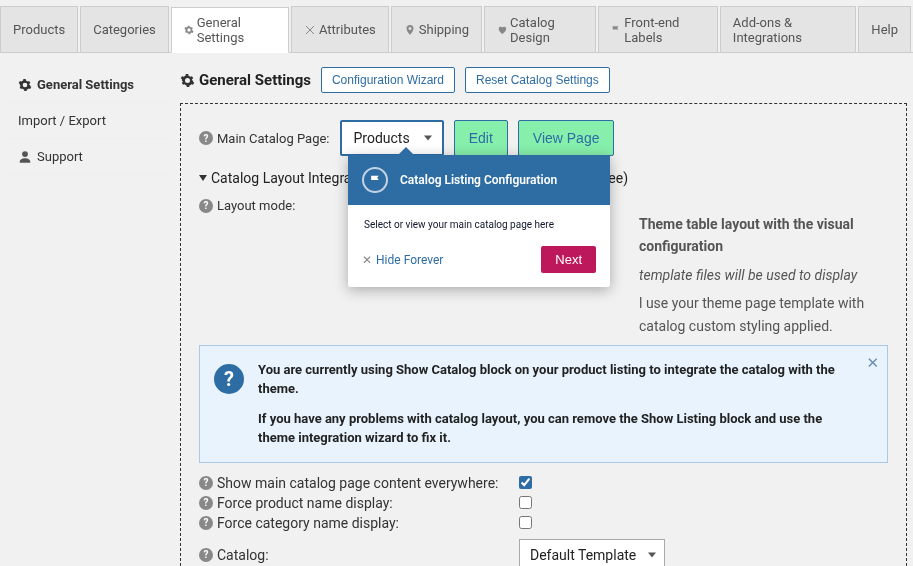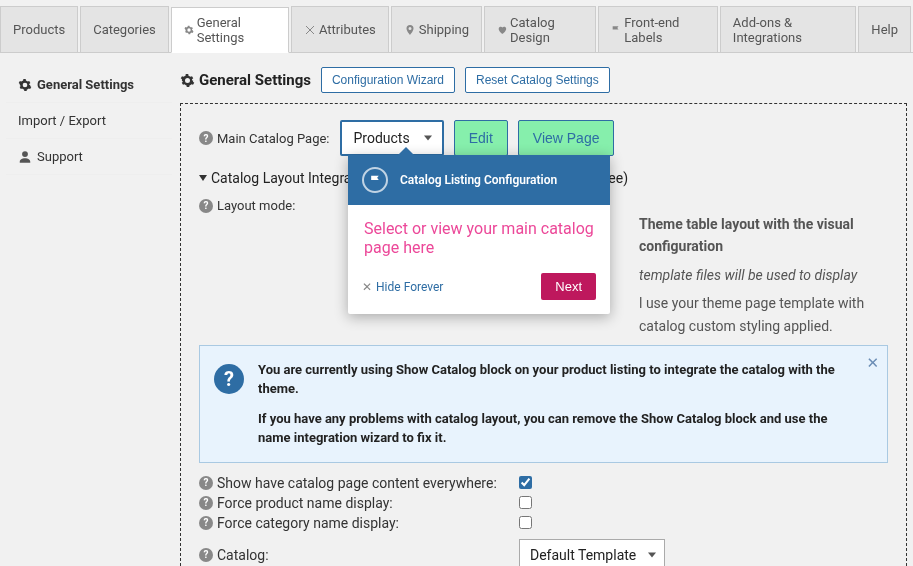--- a/index.html
+++ b/index.html
@@ -30,21 +30,21 @@
 .info-icon { width: 30px; height: 30px; border-radius: 50%; background: #2e6da4; color: #fff; display: flex; align-items: center; justify-content: center; font-size: 20px; font-weight: 700; flex-shrink: 0; margin-top: 4px; }
 .info-close { position: absolute; right: 8px; top: 6px; cursor: pointer; color: #6b8db5; font-size: 15px; }
 .form-row { display: flex; align-items: center; margin-bottom: 4px; }
 .form-row .label { width: 320px; font-size: 14px; }
 .plain-select { border: 1px solid #aaa; padding: 7px 10px 7px 10px; background: #fff; cursor: pointer; position: relative; font-size: 14px; }
 .plain-select::after { content: ""; position: absolute; right: 8px; top: 50%; transform: translateY(-50%); border-left: 4px solid transparent; border-right: 4px solid transparent; border-top: 5px solid #555; }
 .popover { position: absolute; top: 155px; left: 348px; width: 262px; background: #fff; box-shadow: 0 3px 14px rgba(0,0,0,0.3); border-radius: 2px; z-index: 100; }
 .popover-arrow { position: absolute; top: -8px; left: 50px; width: 0; height: 0; border-left: 8px solid transparent; border-right: 8px solid transparent; border-bottom: 8px solid #2e6da4; }
 .popover-header { background: #2e6da4; color: #fff; padding: 12px 14px; display: flex; align-items: center; gap: 12px; font-weight: 600; font-size: 12px; }
 .flag-icon { width: 26px; height: 26px; border: 2px solid rgba(255,255,255,0.7); border-radius: 50%; display: flex; align-items: center; justify-content: center; }
-.popover-body { padding: 14px 16px 10px 16px; color: #ec4899; font-size: 16px; }
+.popover-body { padding: 14px 16px 10px 16px; color: #0f172a; font-size: 10px; }
 .popover-footer { padding: 6px 14px 14px 14px; display: flex; justify-content: space-between; align-items: center; }
 .hide-link { color: #2e6da4; font-size: 12px; cursor: pointer; display: flex; align-items: center; gap: 4px; }
 .next-btn { background: #be185d; color: #fff; border: none; padding: 6px 14px; cursor: pointer; border-radius: 2px; font-size: 13px; }
 input[type=checkbox] { accent-color: #2e6da4; }
 </style>
 </head>
 <body>
 
 <div class="tabs">
   <div class="tab">
@@ -146,28 +146,28 @@
       </div>
       <div class="options-text" style="padding-left:270px;font-weight:bold;">Theme table layout with the visual configuration</div>
       <div class="options-text" style="padding-left:270px;font-style:italic;">template files will be used to display</div>
       <div class="options-text" style="padding-left:270px;">l use your theme page template with catalog custom styling applied.</div>
 
       <div class="info-box">
         <span class="info-close">✕</span>
         <div class="info-icon">?</div>
         <div>
           <p><b>You are currently using Show Catalog block on your product listing to integrate the catalog with the theme.</b></p>
-          <p style="margin-top:10px;"><b>If you have any problems with catalog layout, you can remove the Show Catalog block and use the name integration wizard to fix it.</b></p>
+          <p style="margin-top:10px;"><b>If you have any problems with catalog layout, you can remove the Show Listing block and use the theme integration wizard to fix it.</b></p>
         </div>
       </div>
 
       <div class="form-row">
         <span class="label">
             <span class="help-icon">?</span>
-            <span>Show have catalog page content everywhere:</span>
+            <span>Show main catalog page content everywhere:</span>
           </span>
         <input type="checkbox" checked="" style="">
       </div>
       <div class="form-row">
         <span class="label">
             <span class="help-icon">?</span>
             <span>Force product name display:</span>
           </span>
         <input type="checkbox" style="">
       </div>

